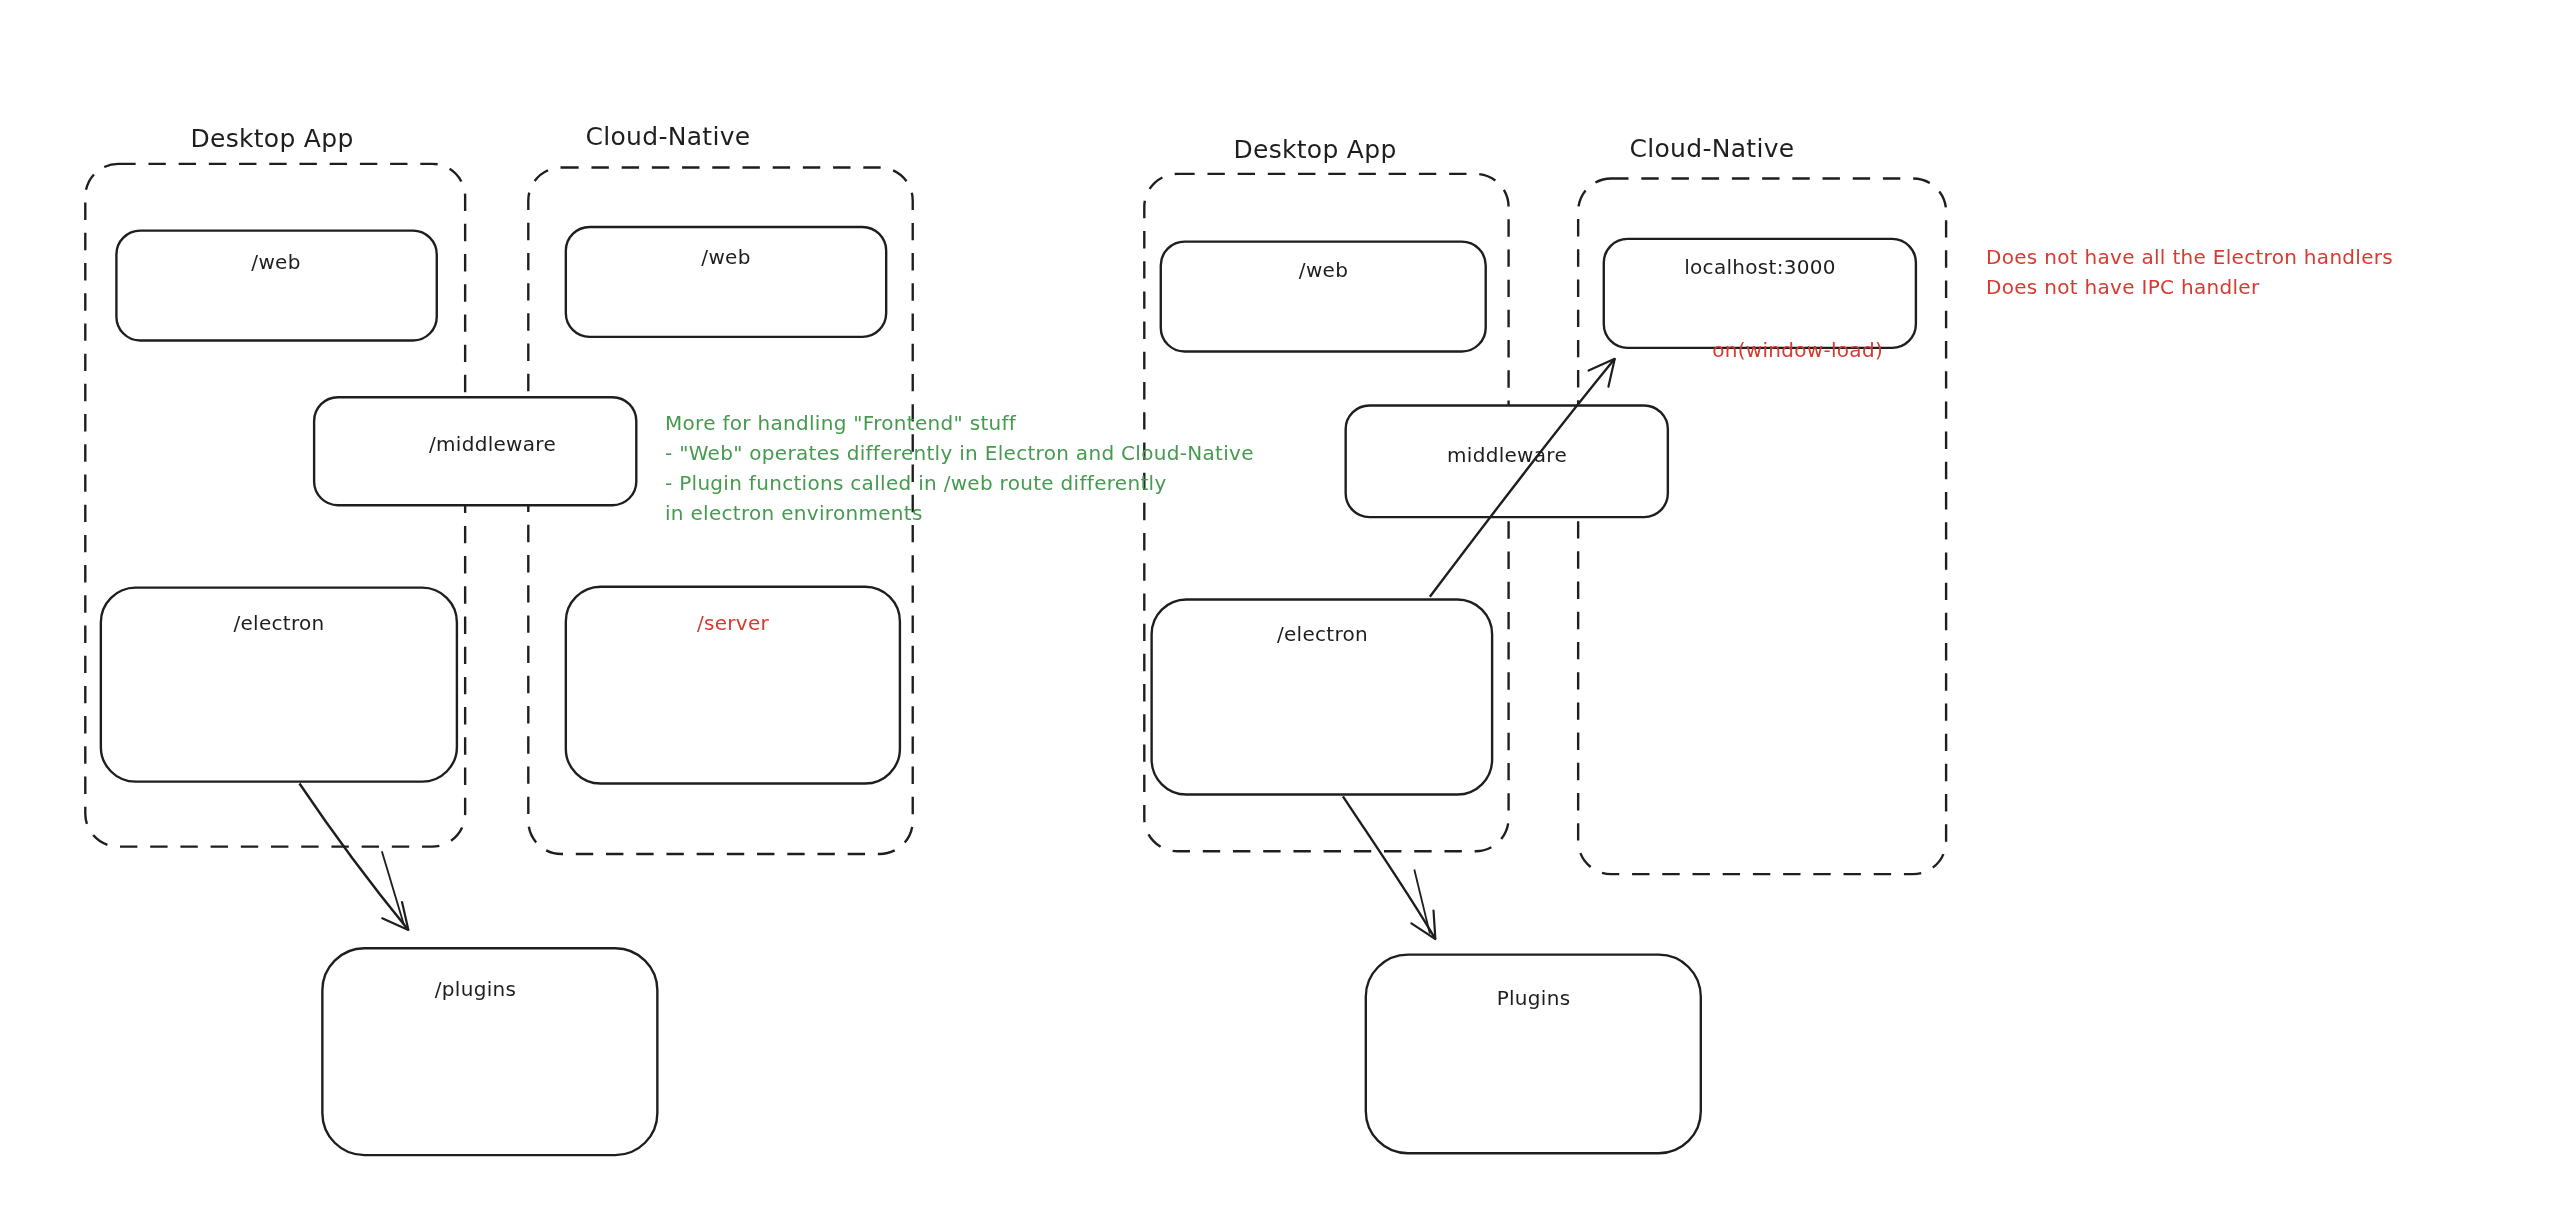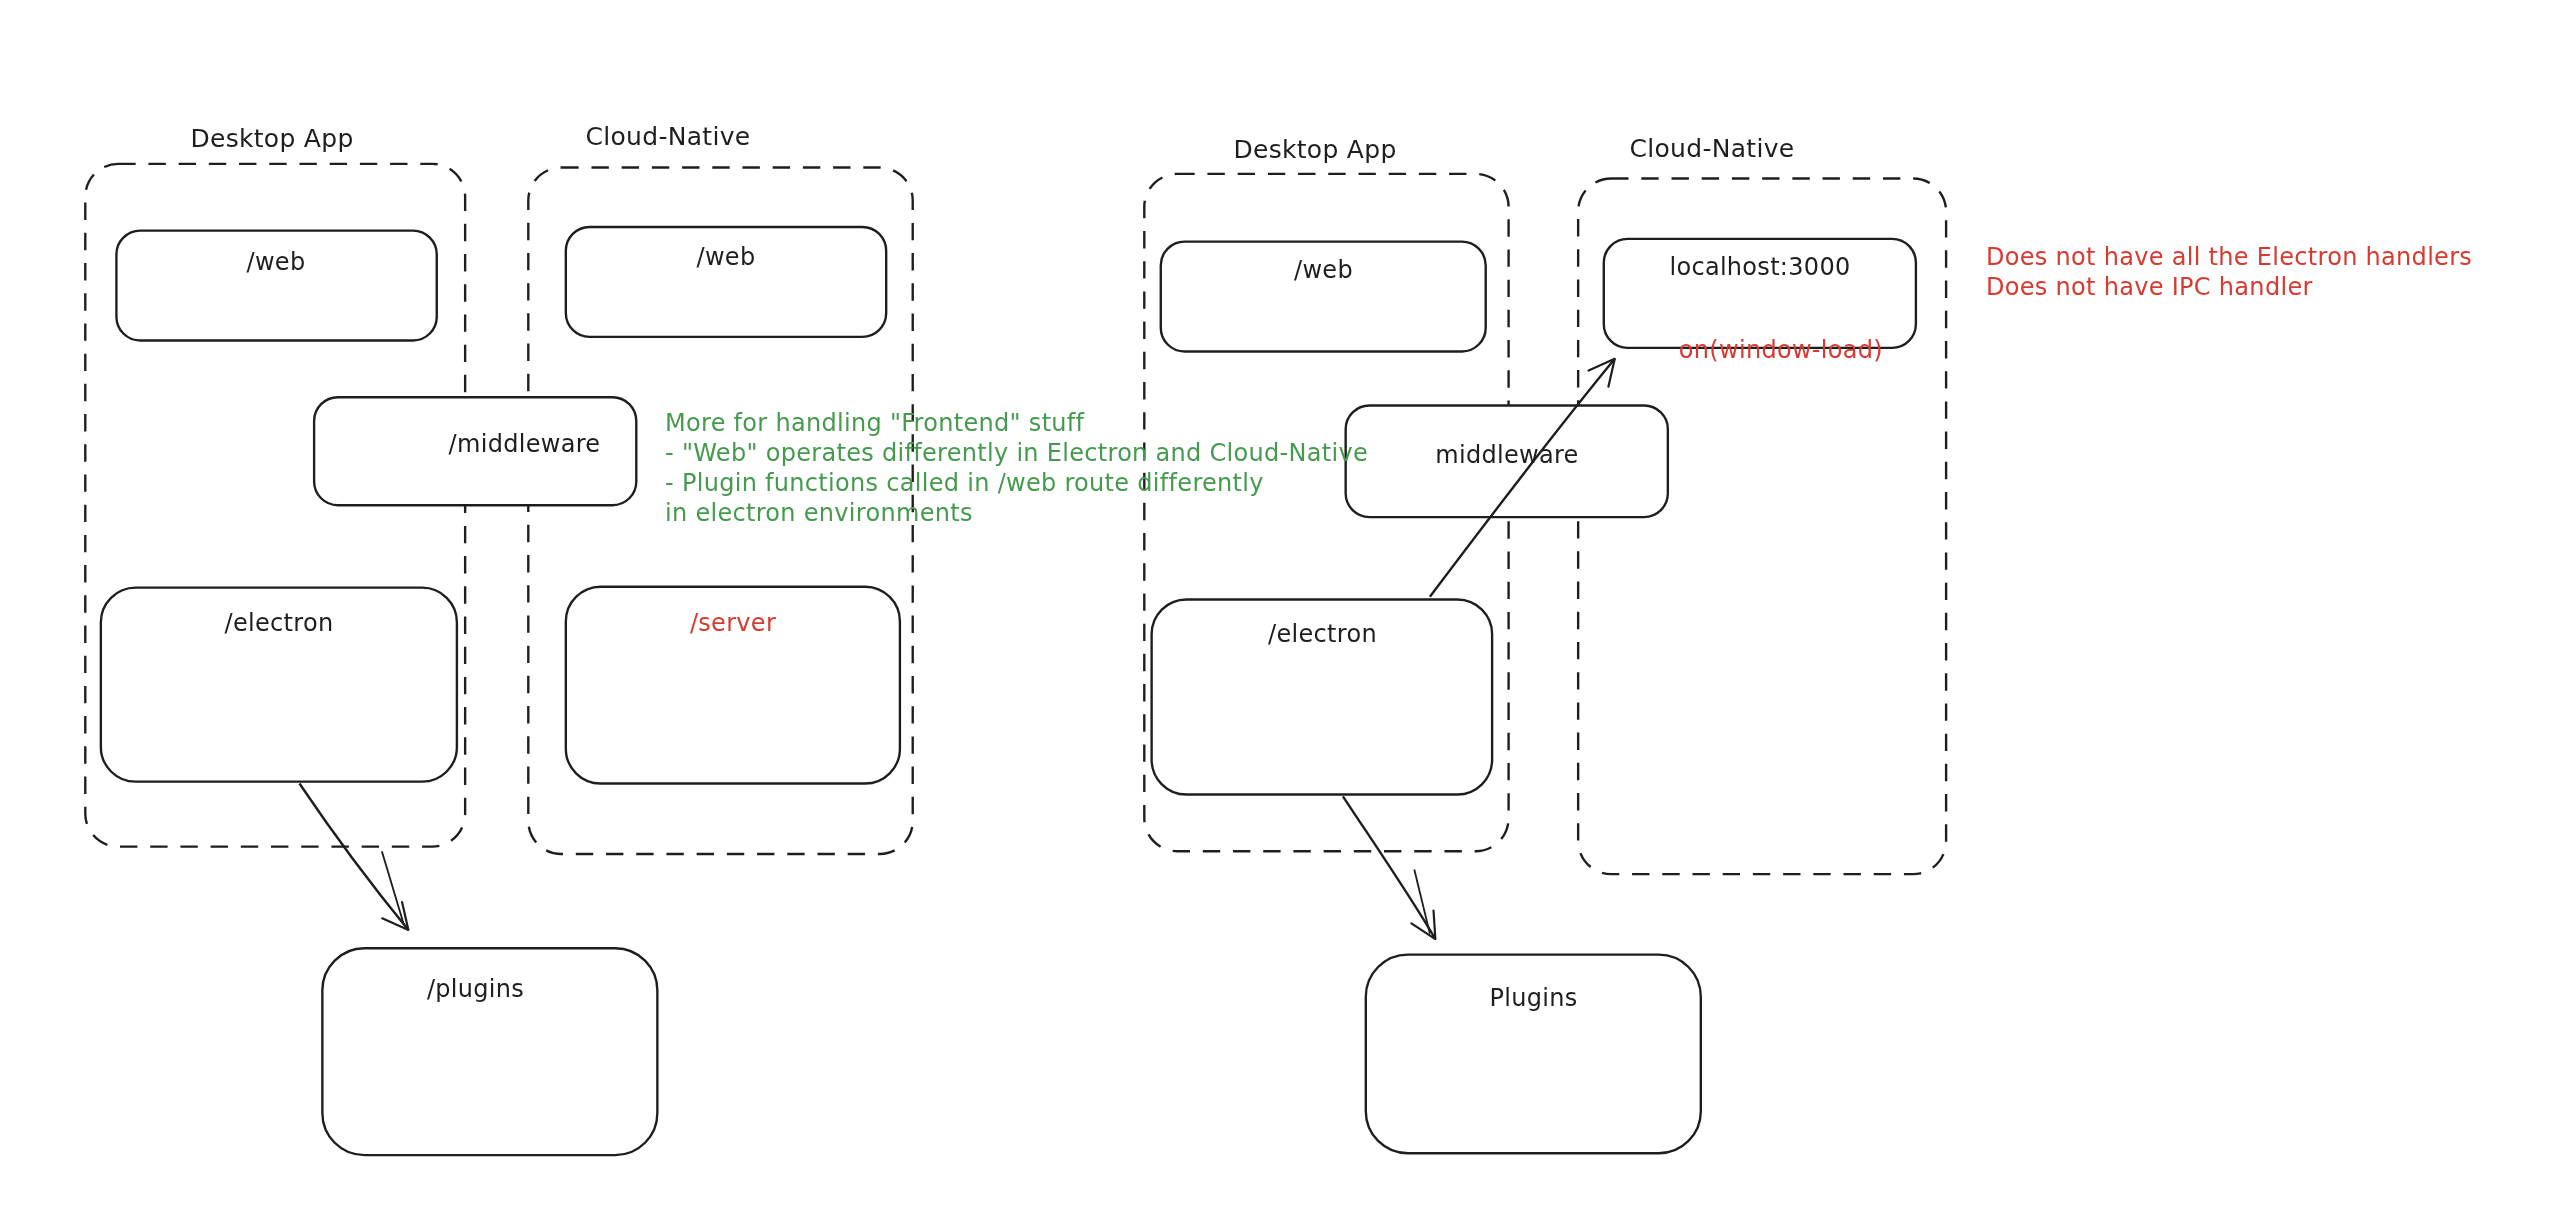--- a/index.html
+++ b/index.html
@@ -7,21 +7,21 @@
     position:relative;
     width:2576px;height:1232px;
     background:#ffffff;
     font-family:"DejaVu Sans","Liberation Sans",sans-serif;
     color:#1e1e1e;
     overflow:hidden;
   }
   #shapes{position:absolute;left:0;top:0;}
   .t{
     position:absolute;
-    font-size:24px;
+    font-size:20px;
     line-height:30px;
     white-space:nowrap;
     letter-spacing:0.3px;
   }
   .ctr{text-align:center;}
   .half{transform:translateX(-50%);}
   .title{font-size:25px;}
   .red{color:#d63a30;}
   .green{color:#459a4e;}
   .note div{white-space:nowrap;}
@@ -70,21 +70,21 @@
   </svg>
 
   <div class="t title half" style="left:272px;top:124px;">Desktop App</div>
 
   <div class="t title half" style="left:668px;top:122px;">Cloud-Native</div>
 
   <div class="t ctr" style="left:116px;top:247px;width:320px;">/web</div>
 
   <div class="t ctr" style="left:566px;top:242px;width:320px;">/web</div>
 
-  <div class="t ctr" style="left:314px;top:429px;width:357px;padding-left:32px;">/middleware</div>
+  <div class="t ctr" style="left:314px;top:429px;width:357px;">/middleware</div>
 
   <div class="t ctr" style="left:101px;top:608px;width:356px;">/electron</div>
 
   <div class="t ctr red" style="left:566px;top:608px;width:334px;">/server</div>
 
   <div class="t ctr" style="left:308px;top:974px;width:335px;">/plugins</div>
 
   <div class="t green note" style="left:665px;top:408px;">
     <div>More for handling "Frontend" stuff</div>
     <div>- "Web" operates differently in Electron and Cloud-Native</div>

